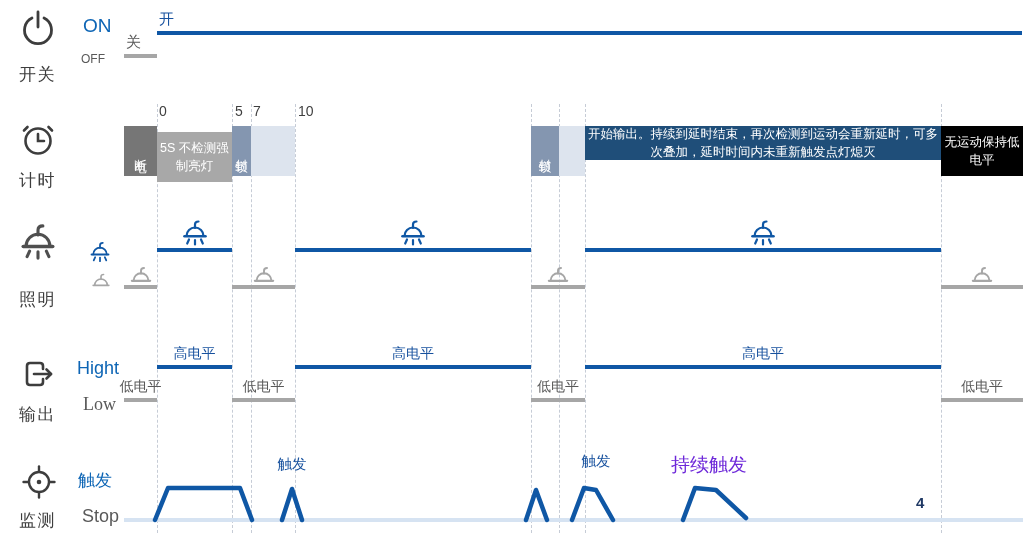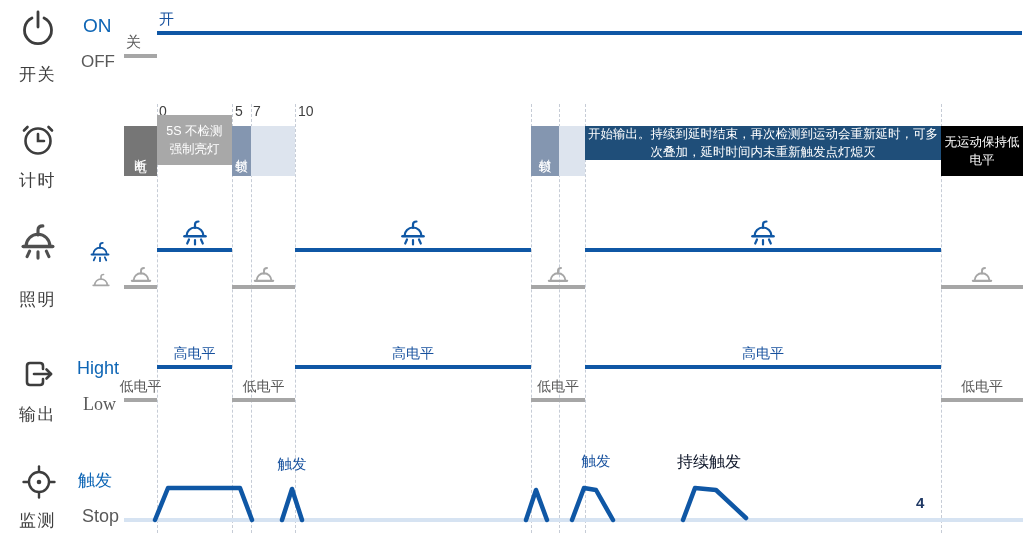--- a/index.html
+++ b/index.html
@@ -17,21 +17,21 @@
 <div id="canvas">
 
   <span class="icon" style="left:20px;top:9px;">
     <svg width="36" height="38" viewBox="0 0 36 38" fill="none" stroke="#3d3d3d" stroke-width="2.8" stroke-linecap="round">
       <path d="M12 9 A13.5 13.5 0 1 0 24 9"></path>
       <line x1="18" y1="3" x2="18" y2="18"></line>
     </svg>
   </span>
   <span class="side-label" style="left:19px;top:63px;">开关</span>
   <span class="lbl-blue" style="left:83px;top:15px;font-size:19px;">ON</span>
-  <span class="lbl-gray" style="left:81px;top:52px;font-size:17px;">OFF</span>
+  <span class="lbl-gray" style="left:81px;top:52px;font-size:12px;">OFF</span>
 
   <span class="icon" style="left:20px;top:119px;">
     <svg width="36" height="40" viewBox="0 0 36 40" fill="none" stroke="#3d3d3d" stroke-width="2.6" stroke-linecap="round">
       <circle cx="18" cy="22" r="12.5"></circle>
       <path d="M7.5 8 L4 11.5"></path>
       <path d="M28.5 8 L32 11.5"></path>
       <path d="M18 15 V22 H24"></path>
     </svg>
   </span>
   <span class="side-label" style="left:19px;top:169px;">计时</span>
@@ -81,21 +81,21 @@
     <div style="position: absolute; left: 941px; top: 104px; height: 429px; width: 0px; border-left: 1px dashed rgb(198, 204, 214);"></div>
     <div style="position: absolute; left: 124px; top: 54px; width: 33px; height: 4px; background: rgb(166, 166, 166);"></div>
     <div style="position: absolute; left: 126px; top: 33px; font-size: 15px; color: rgb(89, 89, 89); white-space: nowrap;">关</div>
     <div style="position: absolute; left: 157px; top: 31px; width: 865px; height: 4px; background: rgb(15, 87, 165);"></div>
     <div style="position: absolute; left: 159px; top: 10px; font-size: 15px; color: rgb(23, 81, 158); white-space: nowrap;">开</div>
     <div style="position: absolute; left: 159px; top: 103px; font-size: 14px; color: rgb(63, 63, 63);">0</div>
     <div style="position: absolute; left: 235px; top: 103px; font-size: 14px; color: rgb(63, 63, 63);">5</div>
     <div style="position: absolute; left: 253px; top: 103px; font-size: 14px; color: rgb(63, 63, 63);">7</div>
     <div style="position: absolute; left: 298px; top: 103px; font-size: 14px; color: rgb(63, 63, 63);">10</div>
     <div style="position: absolute; left: 124px; top: 126px; width: 33px; height: 50px; background: rgb(118, 118, 118); color: rgb(255, 255, 255); font-size: 12.5px; line-height: 1.45; display: flex; align-items: center; justify-content: center; text-align: center; padding: 2px 3px; writing-mode: vertical-rl; letter-spacing: 2px;">断电</div>
-    <div style="position: absolute; left: 157px; top: 115px; width: 75px; height: 50px; background: rgb(168, 168, 168); color: rgb(255, 255, 255); font-size: 12.5px; line-height: 1.45; display: flex; align-items: center; justify-content: center; text-align: center; padding: 2px 9px;">5S 不检测强制亮灯</div>
+    <div style="position: absolute; left: 157px; top: 132px; width: 75px; height: 50px; background: rgb(168, 168, 168); color: rgb(255, 255, 255); font-size: 12.5px; line-height: 1.45; display: flex; align-items: center; justify-content: center; text-align: center; padding: 2px 3px;">5S 不检测强制亮灯</div>
     <div style="position: absolute; left: 232px; top: 126px; width: 19px; height: 50px; background: rgb(132, 150, 176); color: rgb(255, 255, 255); font-size: 12.5px; line-height: 1.45; display: flex; align-items: center; justify-content: center; text-align: center; padding: 2px 3px; writing-mode: vertical-rl; letter-spacing: 2px;">封锁</div>
     <div style="position: absolute; left: 251px; top: 126px; width: 44px; height: 50px; background: rgb(221, 228, 238); color: rgb(255, 255, 255); font-size: 12.5px; line-height: 1.45; display: flex; align-items: center; justify-content: center; text-align: center; padding: 2px 3px;"></div>
     <div style="position: absolute; left: 531px; top: 126px; width: 28px; height: 50px; background: rgb(132, 150, 176); color: rgb(255, 255, 255); font-size: 12.5px; line-height: 1.45; display: flex; align-items: center; justify-content: center; text-align: center; padding: 2px 3px; writing-mode: vertical-rl; letter-spacing: 2px;">封锁</div>
     <div style="position: absolute; left: 559px; top: 126px; width: 26px; height: 50px; background: rgb(221, 228, 238); color: rgb(255, 255, 255); font-size: 12.5px; line-height: 1.45; display: flex; align-items: center; justify-content: center; text-align: center; padding: 2px 3px;"></div>
     <div style="position: absolute; left: 585px; top: 126px; width: 356px; height: 34px; background: rgb(31, 78, 121); color: rgb(255, 255, 255); font-size: 12.5px; line-height: 1.45; display: flex; align-items: center; justify-content: center; text-align: center; padding: 2px 3px;">开始输出。持续到延时结束，再次检测到运动会重新延时，可多次叠加，延时时间内未重新触发点灯熄灭</div>
     <div style="position: absolute; left: 941px; top: 126px; width: 82px; height: 50px; background: #000000; color: rgb(255, 255, 255); font-size: 12.5px; line-height: 1.45; display: flex; align-items: center; justify-content: center; text-align: center; padding: 2px 3px;">无运动保持低电平</div>
     <div style="position: absolute; left: 124px; top: 285px; width: 33px; height: 4px; background: rgb(166, 166, 166);"></div>
     <div style="position: absolute; left: 127.5px; top: 265px; width: 26px; height: 26px;"><svg width="26" height="26" viewBox="0 0 30 30" fill="none" stroke="#a6a6a6" stroke-width="2.2" stroke-linecap="round">
         <path d="M15 10 V6.5 Q15 3.5 18.5 3.5"></path>
         <path d="M6.5 18 A8.5 8.5 0 0 1 23.5 18"></path>
@@ -176,15 +176,15 @@
     <div style="position: absolute; left: 124px; top: 448px; width: 899px; height: 94px;"><svg width="899" height="94" viewBox="0 0 899 94">
         <line x1="0" y1="72" x2="899" y2="72" stroke="#d6e3f2" stroke-width="4"></line>
         <path d="M31 72 L44 40 L116 40 L128 72" fill="none" stroke="#0f57a5" stroke-width="4.5" stroke-linejoin="round" stroke-linecap="round"></path>
         <path d="M158 72 L168 41 L178 72" fill="none" stroke="#0f57a5" stroke-width="4.5" stroke-linejoin="round" stroke-linecap="round"></path>
         <path d="M402 72 L412 42 L423 72" fill="none" stroke="#0f57a5" stroke-width="4.5" stroke-linejoin="round" stroke-linecap="round"></path>
         <path d="M448 72 L460 40 L472 42 L489 72" fill="none" stroke="#0f57a5" stroke-width="4.5" stroke-linejoin="round" stroke-linecap="round"></path>
         <path d="M559 72 L571 40 L592 42 L622 70" fill="none" stroke="#0f57a5" stroke-width="4.5" stroke-linejoin="round" stroke-linecap="round"></path>
       </svg></div>
     <div style="position: absolute; left: 232px; top: 455px; width: 120px; text-align: center; font-size: 14.5px; color: rgb(23, 81, 158);">触发</div>
     <div style="position: absolute; left: 536px; top: 452px; width: 120px; text-align: center; font-size: 14.5px; color: rgb(23, 81, 158);">触发</div>
-    <div style="position: absolute; left: 649px; top: 452px; width: 120px; text-align: center; font-size: 16px; color: #0f172a; font-family: Liberation Serif, serif;">持续触发</div>
+    <div style="position: absolute; left: 649px; top: 452px; width: 120px; text-align: center; font-size: 19px; color: #6d28d9; font-family: Liberation Serif, serif;">持续触发</div>
     <div style="position: absolute; left: 916px; top: 494px; font-size: 15px; font-weight: bold; color: rgb(31, 56, 100);">4</div>
   </div>
 
 </body></html>

